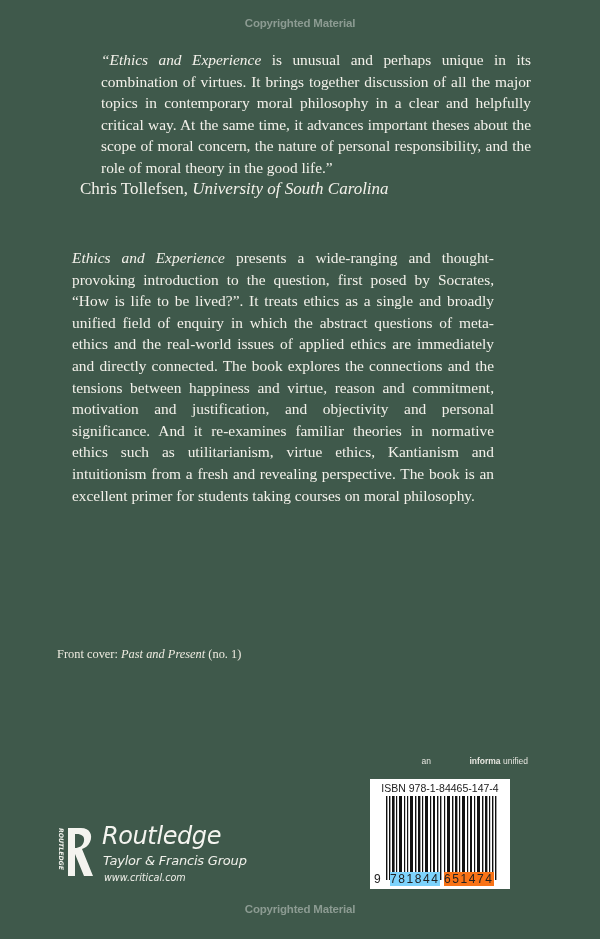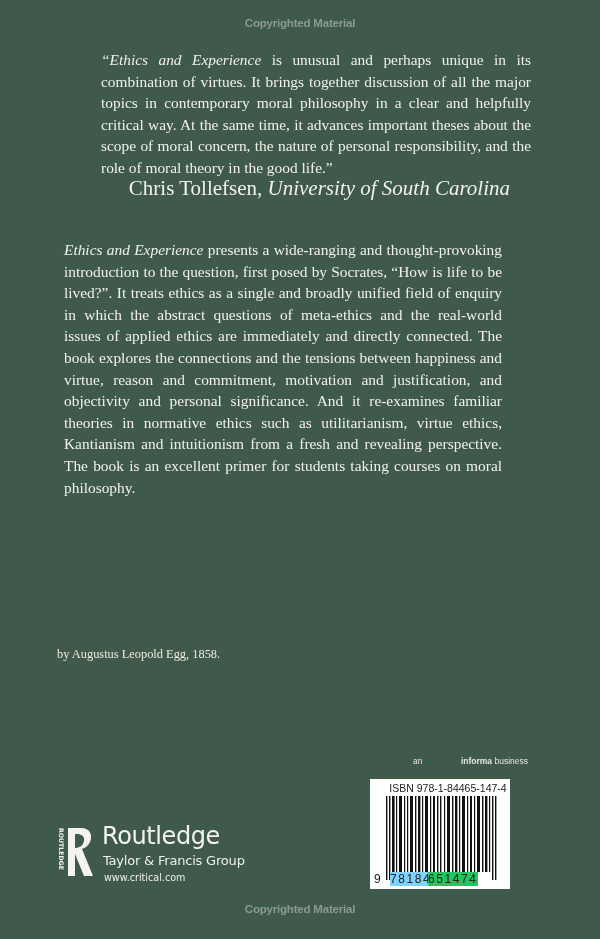--- a/index.html
+++ b/index.html
@@ -19,27 +19,27 @@
   .wm-top { top: 17px; }
   .wm-bot { top: 903px; }
 
   .quote {
     position: absolute; left: 80px; top: 49px; width: 430px;
     font-size: 15.4px; line-height: 21.6px; text-align: justify; margin-left: 21px;
   }
   .quote p { margin: 0; }
   .attrib {
     position: absolute; left: 80px; top: 178px; width: 430px;
-    text-align: right; font-size: 21px; line-height: 21.6px; font-family: Liberation Serif, serif;
+    text-align: left; font-size: 17px; line-height: 21.6px; font-family: Liberation Serif, serif;
   }
   .desc {
     position: absolute; left: 56px; top: 231px; width: 454px;
     font-size: 15.4px; line-height: 21.6px; text-align: justify;
   }
-  .desc p { margin: 8px; }
+  .desc p { margin: 16px; }
   .author-bio {
     position: absolute; left: 56px; top: 495px; width: 454px;
     font-size: 15.4px; line-height: 22px; color: #e8d79a;
   }
   .author-bio div { white-space: nowrap; }
   .cover-credit {
     position: absolute; left: 57px; top: 646px; width: 300px;
     font-size: 12.4px; line-height: 17.5px; color: #eeebe0;
   }
   .cover-credit div { white-space: nowrap; }
@@ -49,35 +49,35 @@
     font-family: "Liberation Sans", "DejaVu Sans", sans-serif;
     font-size: 8.5px; color: #e6e6e0;
   }
   .informa b { font-weight: bold; padding-left: 36px; }
 
   .barcode-box {
     position: absolute; left: 370px; top: 779px; width: 140px; height: 110px;
     background: #ffffff;
   }
   .isbn-text {
-    position: absolute; left: 8px; top: 3px; width: 140px; text-align: center;
+    position: absolute; left: 0; top: 3px; width: 140px; text-align: center;
     font-family: "Liberation Sans", "DejaVu Sans", sans-serif;
     font-size: 10.5px; color: #222;
   }
   .bars { position: absolute; left: 14px; top: 17px; width: 116px; height: 84px; }
   .barcode-digits {
     position: absolute; left: 0; top: 93px; width: 140px;
     font-family: "Liberation Sans", "DejaVu Sans", sans-serif;
     font-size: 12px; color: #222;
   }
   .barcode-digits .d0 { position: absolute; left: 4px; }
   .barcode-digits .d1 { position: absolute; left: 20px; letter-spacing: 1.6px; background: #7dd3fc; }
-  .barcode-digits .d2 { position: absolute; left: 58px; letter-spacing: 1.6px; background: #22c55e; }
+  .barcode-digits .d2 { position: absolute; left: 74px; letter-spacing: 1.6px; background: #f97316; }
 
-  .publisher { position: absolute; left: 55px; top: 826px; width: 240px; height: 70px; }
+  .publisher { position: absolute; left: 55px; top: 826px; width: 240px; height: 70px; font-style: italic; }
   .logo-mark { position: absolute; left: 0; top: 0; width: 40px; height: 52px; }
   .pub-name {
     position: absolute; left: 47px; top: -4px;
     font-family: "DejaVu Sans", sans-serif; font-size: 24px; color: #f4f4ef; letter-spacing: -0.4px;
   }
   .pub-group {
     position: absolute; left: 48px; top: 27px;
     font-family: "DejaVu Sans", sans-serif; font-size: 13px; color: #f0f0ea; letter-spacing: -0.2px; white-space: nowrap;
   }
   .pub-url {
@@ -99,24 +99,24 @@
 </div>
 
 <div class="desc">
   <p><i>Ethics and Experience</i><span> presents a wide-ranging and thought-provoking introduction to the question, first posed by Socrates, “How is life to be lived?”. It treats ethics as a single and broadly unified field of enquiry in which the abstract questions of meta-ethics and the real-world issues of applied ethics are immediately and directly connected. The book explores the connections and the tensions between happiness and virtue, reason and commitment, motivation and justification, and objectivity and personal significance. And it re-examines familiar theories in normative ethics such as utilitarianism, virtue ethics, Kantianism and intuitionism from a fresh and revealing perspective. The book is an excellent primer for students taking courses on moral philosophy.</span></p>
 </div>
 
 <div class="author-bio">
 </div>
 
 <div class="cover-credit">
-  <div>by Augustus Leopold Egg, 1858.</div>
+  <div><span>Front cover: </span><i>Past and Present</i><span> (no. 1)</span></div>
 </div>
 
-<div class="informa"><span>an </span><b>informa</b><span> business</span></div>
+<div class="informa"><span>an </span><b>informa</b><span> unified</span></div>
 
 <div class="barcode-box">
   <div class="isbn-text">ISBN 978-1-84465-147-4</div>
   <svg class="bars" viewBox="0 0 116 84" preserveAspectRatio="none">
     <g fill="#111">
       <rect x="2" y="0" width="1.4" height="84"></rect>
         <rect x="5" y="0" width="1.4" height="84"></rect>
       <rect x="8" y="0" width="2.6" height="76"></rect>
         <rect x="12" y="0" width="1.2" height="76"></rect>
       <rect x="15" y="0" width="3" height="76"></rect>

